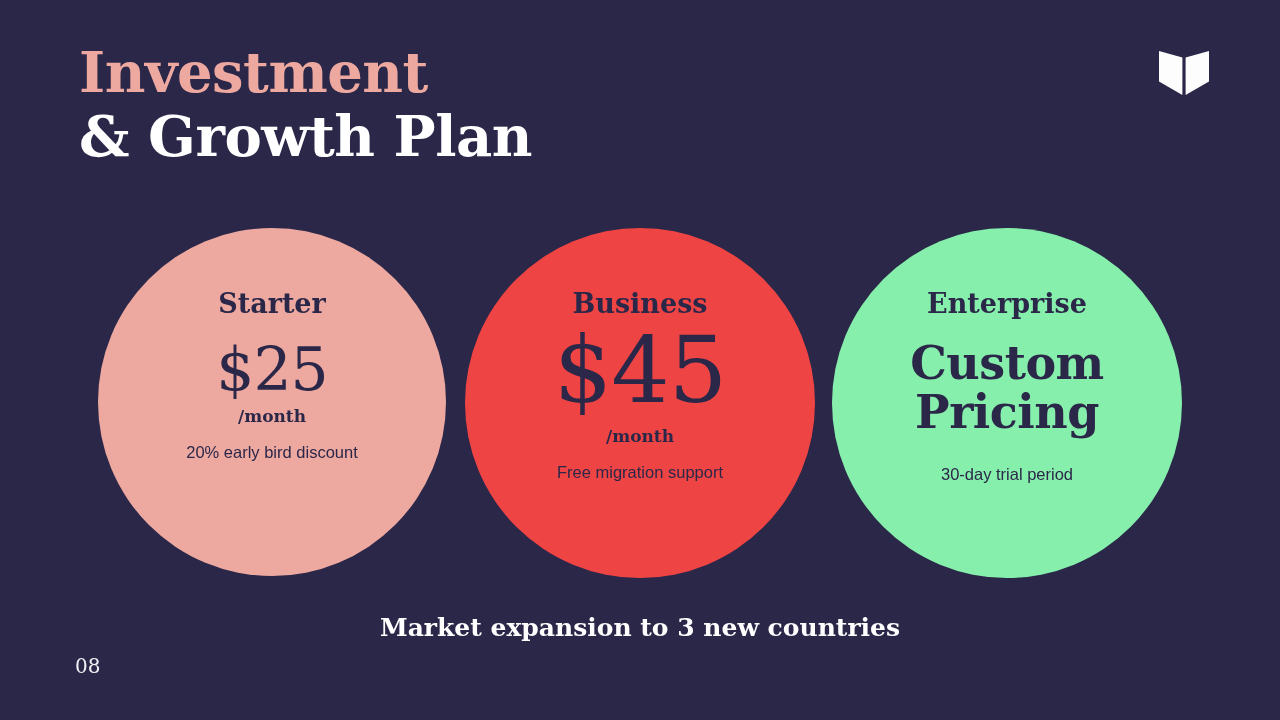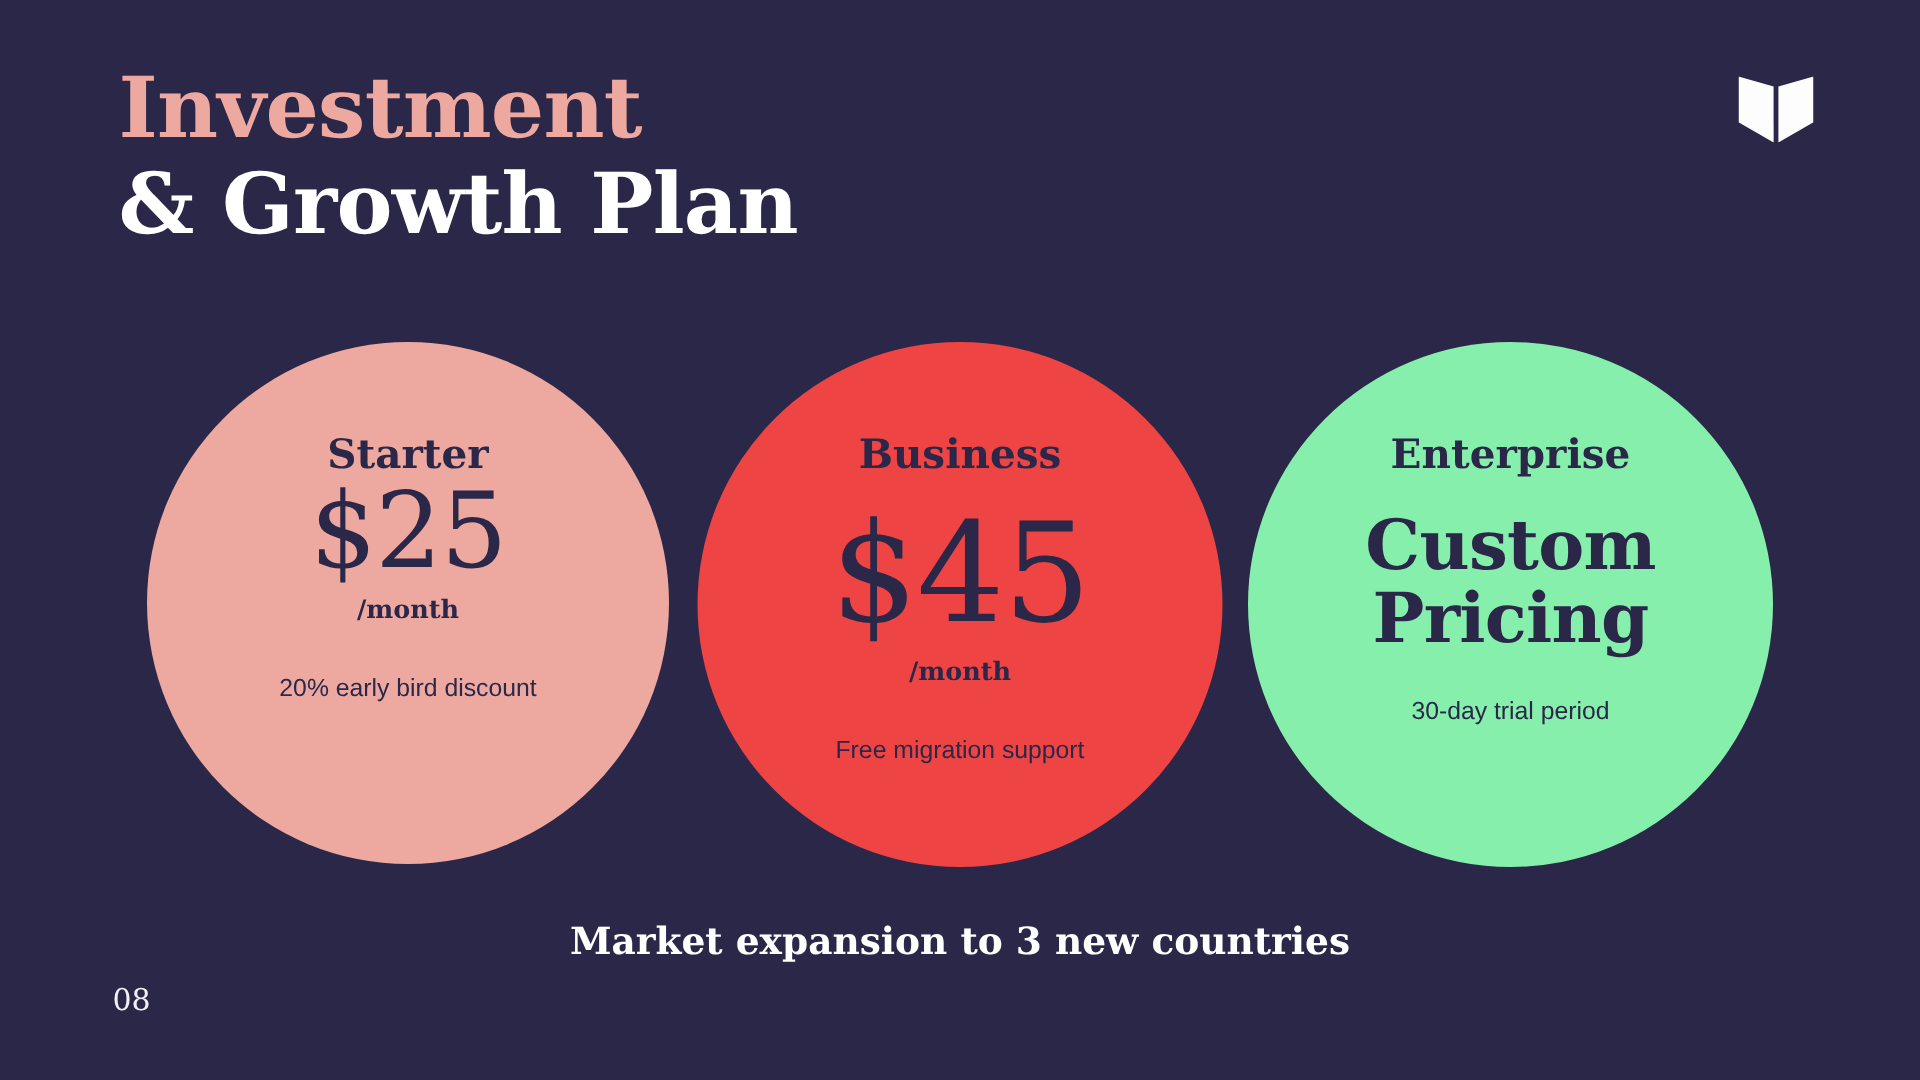--- a/index.html
+++ b/index.html
@@ -103,29 +103,29 @@
     font-weight: bold;
     font-size: 27px;
     color: #2b2749;
     line-height: 1;
     letter-spacing: 0px;
   }
 
   .plan-price {
     font-family: "DejaVu Serif", "Liberation Serif", serif;
     font-weight: normal;
-    font-size: 70px;
+    font-size: 60px;
     color: #2b2749;
     line-height: 1.08;
-    margin-top: 0;
+    margin-top: 20px;
     letter-spacing: -1px;
   }
   .circle-1 .plan-price {
     font-size: 92px;
-    margin-top: 16px;
+    margin-top: 4px;
   }
 
   .plan-price-text {
     font-family: "DejaVu Serif", "Liberation Serif", serif;
     font-weight: bold;
     font-size: 46px;
     color: #2b2749;
     line-height: 1.06;
     margin-top: 22px;
     letter-spacing: -0.5px;
@@ -142,21 +142,21 @@
   .circle-1 .plan-period {
     margin-top: 8px;
   }
 
   .plan-note {
     font-family: "Liberation Sans", sans-serif;
     font-weight: normal;
     font-size: 16.5px;
     color: #2b2749;
     line-height: 1.45;
-    margin-top: 32px;
+    margin-top: 16px;
     max-width: 210px;
   }
   .circle-2 .plan-note {
     margin-top: 26px;
   }
 
   
   .footer-caption {
     position: absolute;
     left: 0;

